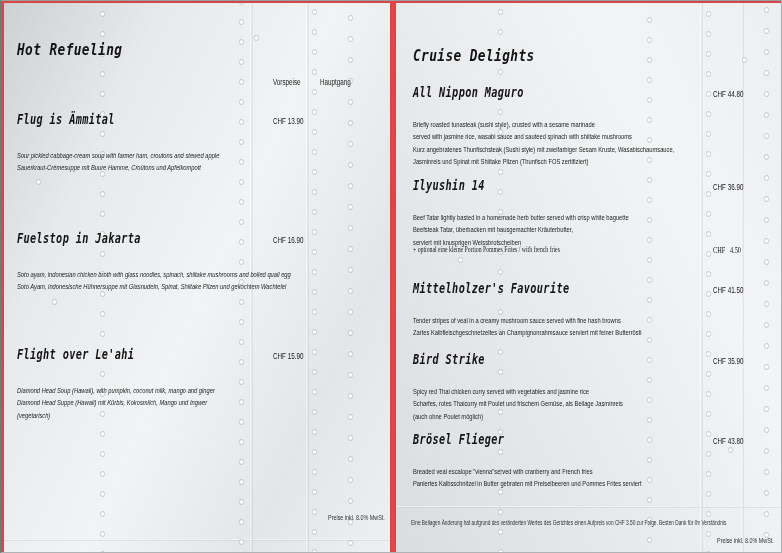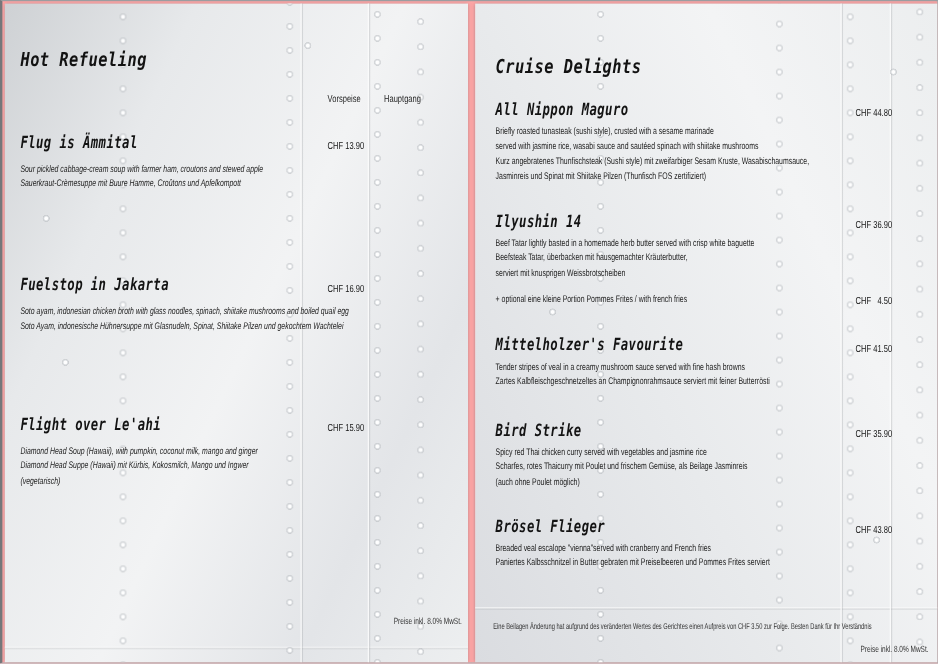--- a/index.html
+++ b/index.html
@@ -1,16 +1,16 @@
 <!DOCTYPE html>
 <html><head>
 <meta charset="utf-8">
 <style>
   html,body{margin:0;padding:0;background:#caccce;font-family:"Liberation Sans",sans-serif;}
-  .canvas{position:relative;width:782px;height:553px;overflow:hidden;background:#fca5a5;
+  .canvas{position:relative;width:782px;height:553px;overflow:hidden;background:#ef4444;
           border-left:2px solid #74777a;border-top:1px solid #9a9da0;
           border-right:1px solid #aaadb0;border-bottom:1px solid #b0b3b6;box-sizing:border-box;}
   .page{position:absolute;top:2px;height:549px;
         --rivet:radial-gradient(4px 4px at 4.5px 7px,rgba(255,255,255,.95) 0 30%,rgba(217,220,223,.9) 48%,rgba(168,172,176,.45) 68%,rgba(150,154,158,0) 78%);
         box-shadow:0 0 3px rgba(90,94,98,.55);}
   .page.left{left:2px;width:386px;background:
       var(--rivet) 94px 4px/9px 20px repeat-y,
       var(--rivet) 233px 12px/9px 20px repeat-y,
       var(--rivet) 306px 2px/9px 20px repeat-y,
       var(--rivet) 342px 8px/9px 21px repeat-y,
@@ -39,26 +39,26 @@
   .right .page-title{left:17px;}
   .col-head{position:absolute;top:74px;font-size:8.5px;color:#1d1d1d;transform:scaleX(.74);transform-origin:0 0;white-space:nowrap;}
   .item{position:absolute;left:13px;right:0;}
   .right .item{left:17px;}
   .item-name{position:absolute;top:0;left:0;margin:0;font:bold italic 14px/16px "DejaVu Sans Mono",monospace;
              letter-spacing:.5px;color:#131313;transform:scaleX(.73);transform-origin:0 0;white-space:nowrap;}
   .price{position:absolute;top:5px;font-size:8.5px;color:#161616;transform:scaleX(.74);
          transform-origin:0 0;white-space:pre;}
   .left .price{left:256px;}
   .right .price{left:300px;}
-  .desc{position:absolute;top:16px;left:0;}
+  .desc{position:absolute;top:31px;left:0;}
   .left .desc{margin-top:8px;font-style:italic;}
   .right .desc{margin-top:4px;}
   .desc div{font-size:8px;line-height:12.3px;color:#222;transform:scaleX(.72);
             transform-origin:0 0;white-space:nowrap;}
-  .option{position:absolute;left:0;right:0;}
+  .option{position:absolute;left:0;right:0;font-family:Liberation Serif, serif;}
   .option .opt-text{font-size:8px;color:#222;transform:scaleX(.72);transform-origin:0 0;white-space:nowrap;}
   .option .price{top:0;}
   .footer{position:absolute;font-size:7.5px;color:#333;transform:scaleX(.72);
           transform-origin:100% 0;white-space:nowrap;}
   .left .footer{right:5px;top:510px;}
   .right .footer{right:8px;top:533px;}
   .note{position:absolute;left:15px;top:516px;font-size:7px;color:#333;
         transform:scaleX(.68);transform-origin:0 0;white-space:nowrap;}
 </style>
 </head>

